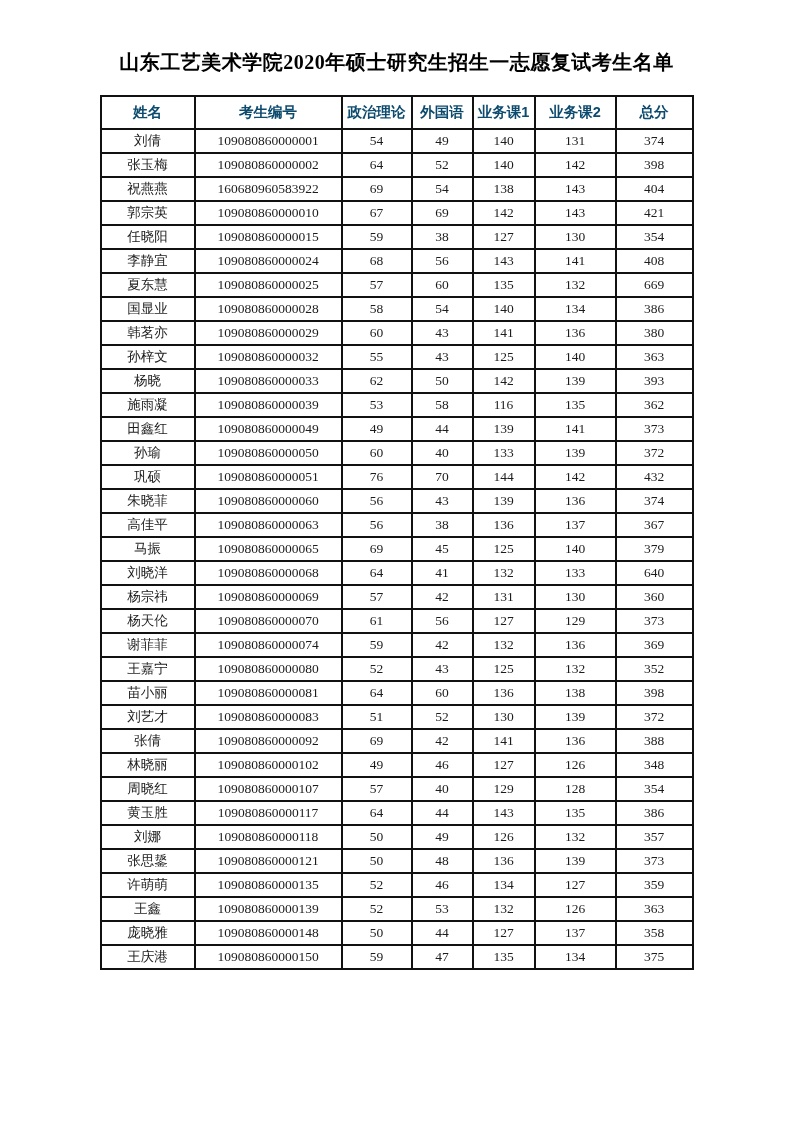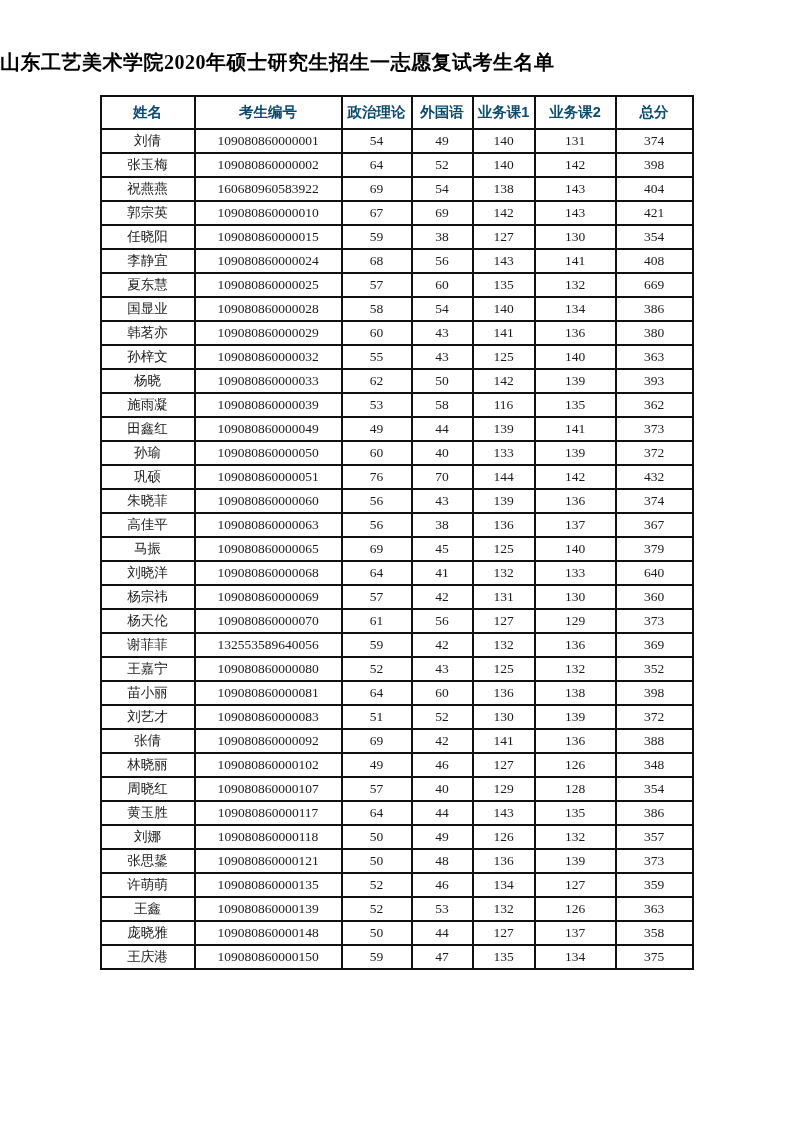--- a/index.html
+++ b/index.html
@@ -11,21 +11,21 @@
   }
   .page {
     width: 793px;
     height: 1122px;
     background: #ffffff;
     position: relative;
     overflow: hidden;
   }
   .doc-title {
     padding-top: 49px;
-    text-align: left;
+    text-align: center;
     font-size: 20px;
     font-weight: bold;
     letter-spacing: 0.5px;
     color: #000000;
     font-family: "Liberation Serif", "DejaVu Serif", serif;
   }
   table.score-table {
     margin: 19px auto 0 auto;
     width: 592px;
     border-collapse: collapse;
@@ -273,21 +273,21 @@
           <td>杨天伦</td>
           <td>109080860000070</td>
           <td>61</td>
           <td>56</td>
           <td>127</td>
           <td>129</td>
           <td>373</td>
         </tr>
         <tr>
           <td>谢菲菲</td>
-          <td>132553589640056</td>
+          <td>109080860000074</td>
           <td>59</td>
           <td>42</td>
           <td>132</td>
           <td>136</td>
           <td>369</td>
         </tr>
         <tr>
           <td>王嘉宁</td>
           <td>109080860000080</td>
           <td>52</td>

